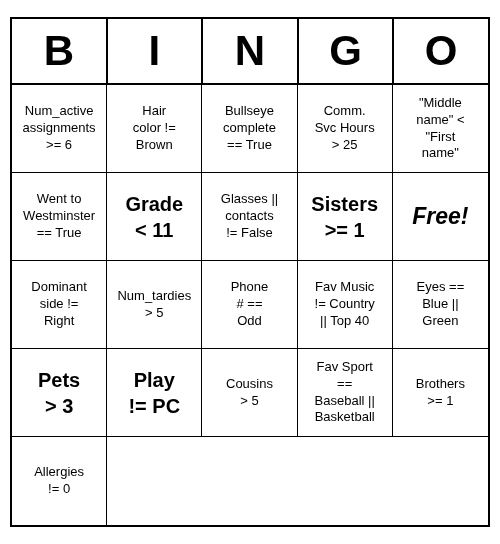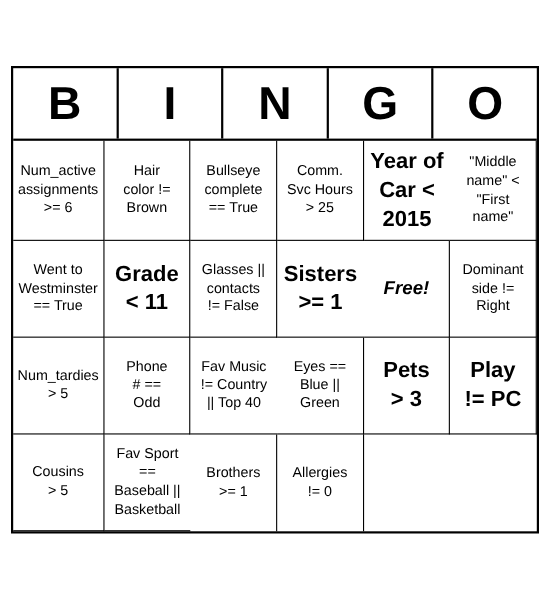--- a/index.html
+++ b/index.html
@@ -26,21 +26,21 @@
       font-size: 42px;
       font-weight: bold;
       padding: 8px 0;
       border-right: 2px solid #000;
     }
     .bingo-header-cell:last-child {
       border-right: none;
     }
     .bingo-grid {
       display: grid;
-      grid-template-columns: repeat(6, 1fr);
+      grid-template-columns: repeat(5, 1fr);
     }
     .bingo-cell {
       border-right: 1.5px solid #000;
       border-bottom: 1.5px solid #000;
       min-height: 88px;
       display: flex;
       align-items: center;
       justify-content: center;
       text-align: center;
       padding: 6px 4px;
@@ -48,21 +48,21 @@
       line-height: 1.3;
       position: relative;
     }
     .bingo-cell:nth-child(5n) {
       border-right: none;
     }
     .bingo-cell:nth-child(n+21) {
       border-bottom: none;
     }
     .bingo-cell.free {
-      font-size: 17px;
+      font-size: 23px;
       font-weight: bold;
       font-style: italic;
     }
     .bingo-cell.large-text {
       font-size: 20px;
       font-weight: bold;
     }
     .cell-text {
       display: block;
     }
@@ -83,23 +83,20 @@
         <span class="cell-text">Num_active<br>assignments<br>&gt;= 6</span>
       </div>
       <div class="bingo-cell">
         <span class="cell-text">Hair<br>color !=<br>Brown</span>
       </div>
       <div class="bingo-cell">
         <span class="cell-text">Bullseye<br>complete<br>== True</span>
       </div>
       <div class="bingo-cell">
         <span class="cell-text">Comm.<br>Svc Hours<br>&gt; 25</span>
-      </div>
-      <div class="bingo-cell large-text">
-        <span class="cell-text">Year of<br>Car &lt;<br>2015</span>
       </div>
       <div class="bingo-cell">
         <span class="cell-text">"Middle<br>name" &lt;<br>"First<br>name"</span>
       </div>
       <div class="bingo-cell">
         <span class="cell-text">Went to<br>Westminster<br>== True</span>
       </div>
       <div class="bingo-cell large-text">
         <span class="cell-text">Grade<br>&lt; 11</span>
       </div>

